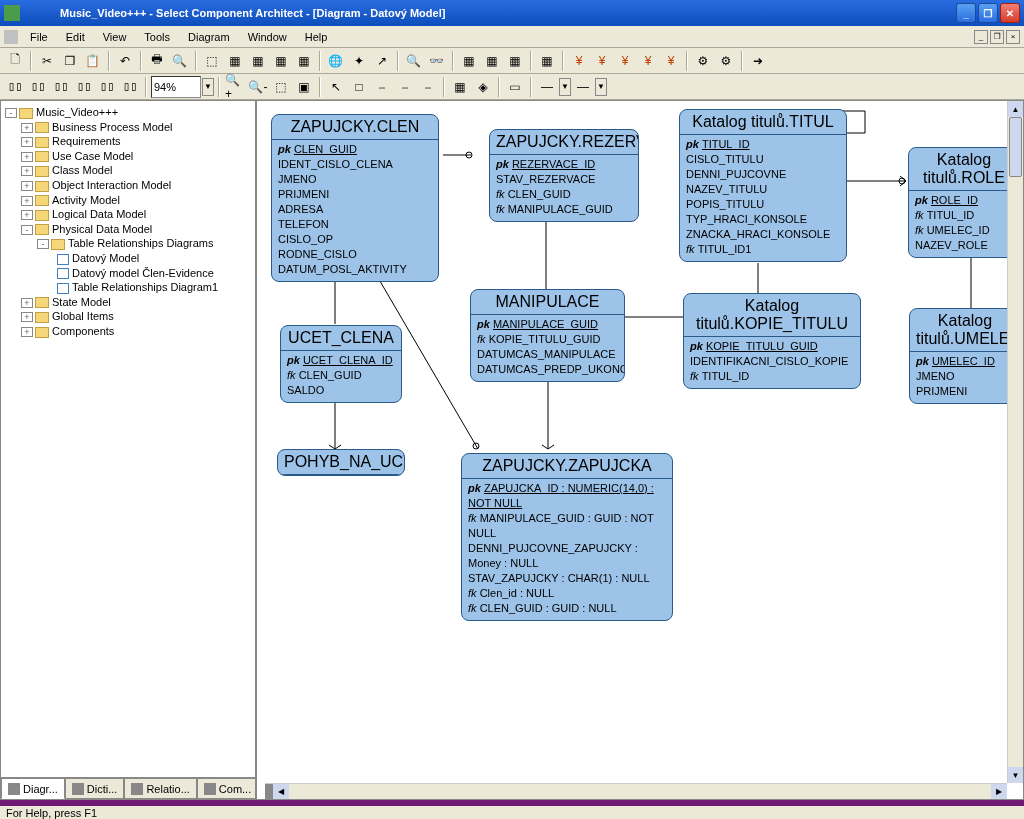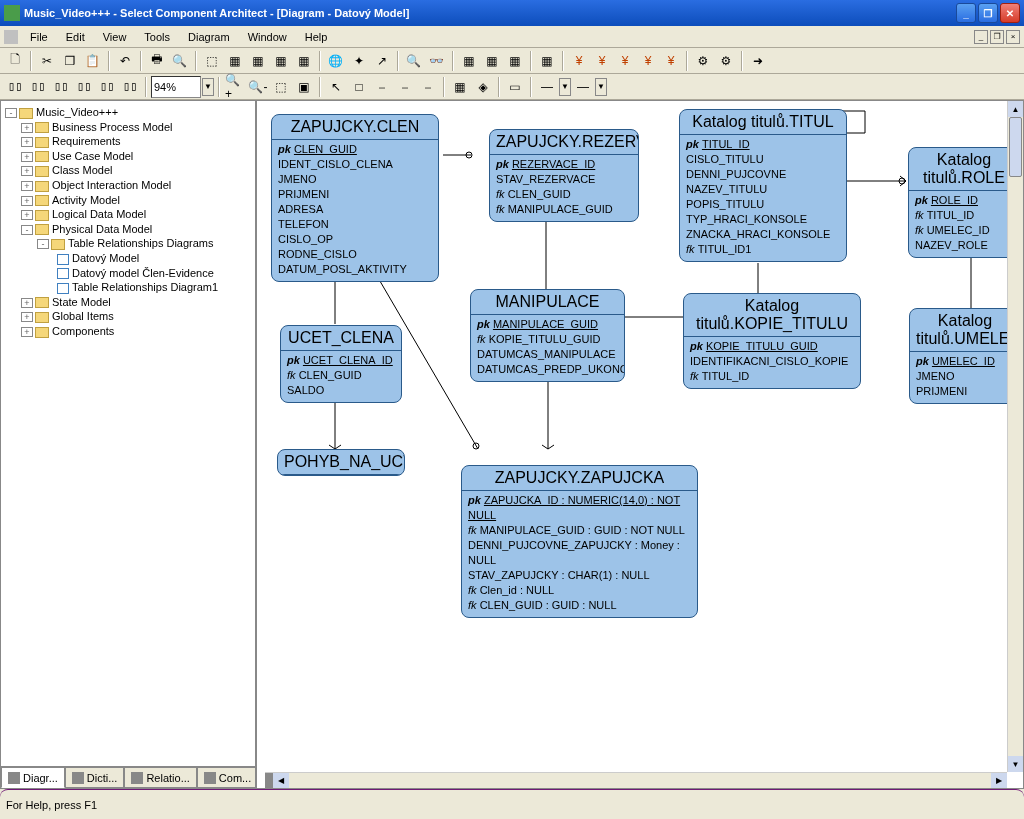--- a/index.html
+++ b/index.html
@@ -1,19 +1,19 @@
 <!DOCTYPE html>
 <html><head>
 <meta charset="utf-8">
 <style>
 * { box-sizing: border-box; margin: 0; padding: 0; font-family: Tahoma, Arial, sans-serif; font-size: 11px; }
 body { width: 1024px; height: 819px; overflow: hidden; background: #ece9d8; display: flex; flex-direction: column; }
 .titlebar { background: linear-gradient(to bottom, #2a6de1, #0d4dbb); color: white; height: 26px; display: flex; align-items: center; padding: 0 4px; font-weight: bold; font-size: 12px; }
 .titlebar .icon { width: 16px; height: 16px; background: #4a9c4a; margin-right: 4px; }
-.titlebar .title { flex: 1; }
+.titlebar .title { flex: 1; margin-left: 36px; }
 .winbtns { display: flex; gap: 2px; }
 .winbtn { width: 20px; height: 20px; border-radius: 3px; display: flex; align-items: center; justify-content: center; font-weight: bold; color: white; font-size: 10px; }
 .winbtn.min, .winbtn.max { background: linear-gradient(to bottom,#5aa1f2,#2a6de1); border:1px solid #1a4a9a;}
 .winbtn.close { background: linear-gradient(to bottom,#f08078,#d63c29); border:1px solid #a02010;}
 .menubar { background: #ece9d8; height: 22px; display: flex; align-items: center; padding: 0 4px; gap: 2px; border-bottom: 1px solid #aca899; }
 .menubar .smallicon { width: 14px; height:14px; background:#c0c0c0; margin-right:2px; }
 .menuitem { padding: 2px 8px; cursor: default; }
 .menubar .mdibtns { margin-left: auto; display:flex; gap:2px; }
 .mdibtn { width:14px; height:14px; border:1px solid #888; background:#ece9d8; display:flex;align-items:center;justify-content:center;font-size:8px;}
 .toolbar { background: #ece9d8; height: 26px; display: flex; align-items: center; padding: 2px 4px; gap: 1px; border-bottom:1px solid #aca899; }
@@ -41,21 +41,21 @@
 .scroll-h .hsplit { width:8px; background:#888;}
 .scroll-h .arr { width:16px; background:#cdd8ee; display:flex;align-items:center;justify-content:center;font-size:8px;}
 .entity { position:absolute; background:#9dc3e8; border:1px solid #2a5a8a; border-radius:8px; overflow:hidden;}
 .entity .ename { text-align:center; padding:3px 6px; border-bottom:1px solid #2a5a8a; font-size:16px;}
 .entity .attrs { padding:2px 4px 4px 4px; }
 .entity .attr { padding:0 2px; line-height:15px; font-size:11px;}
 .entity .attr .pk { font-weight:bold; font-style:italic; }
 .entity .attr .fk { font-weight:normal; font-style:italic; }
 .entity .attr .u { text-decoration:underline; }
 svg.lines { position:absolute; left:0; top:0; width:100%; height:100%; pointer-events:none; }
-.statusbar { height:30px; background:#ece9d8; border-top:1px solid #701a75; padding:2px 6px; display:flex; align-items:center;border-radius:8px;}
+.statusbar { height:19px; background:#ece9d8; border-top:6px solid #701a75; padding:2px 6px; display:flex; align-items:center;}
 .cf { font-family:'Courier New',monospace; font-size:7px; }
 </style>
 </head>
 <body>
 
 <div class="titlebar">
   <div class="icon"></div>
   <div class="title">Music_Video+++ - Select Component Architect - [Diagram - Datový Model]</div>
   <div class="winbtns">
     <div class="winbtn min">_</div>
@@ -324,21 +324,21 @@
           <div class="attr"><span class="pk">pk </span><span class="u">UMELEC_ID</span></div>
           <div class="attr"><span>JMENO</span></div>
           <div class="attr"><span>PRIJMENI</span></div>
         </div>
       </div>
 
       <div class="entity" style="left:12px; top:348px; width:128px;">
         <div class="ename">POHYB_NA_UCTU</div>
       </div>
 
-      <div class="entity" style="left:196px; top:364px; width:237px;">
+      <div class="entity" style="left:196px; top:352px; width:212px;">
         <div class="ename">ZAPUJCKY.ZAPUJCKA</div>
         <div class="attrs">
           <div class="attr"><span class="pk">pk </span><span class="u">ZAPUJCKA_ID : NUMERIC(14,0) : NOT NULL</span></div>
           <div class="attr"><span class="fk">fk </span><span>MANIPULACE_GUID : GUID : NOT NULL</span></div>
           <div class="attr"><span>DENNI_PUJCOVNE_ZAPUJCKY : Money : NULL</span></div>
           <div class="attr"><span>STAV_ZAPUJCKY : CHAR(1) : NULL</span></div>
           <div class="attr"><span class="fk">fk </span><span>Clen_id : NULL</span></div>
           <div class="attr"><span class="fk">fk </span><span>CLEN_GUID : GUID : NULL</span></div>
         </div>
       </div>

